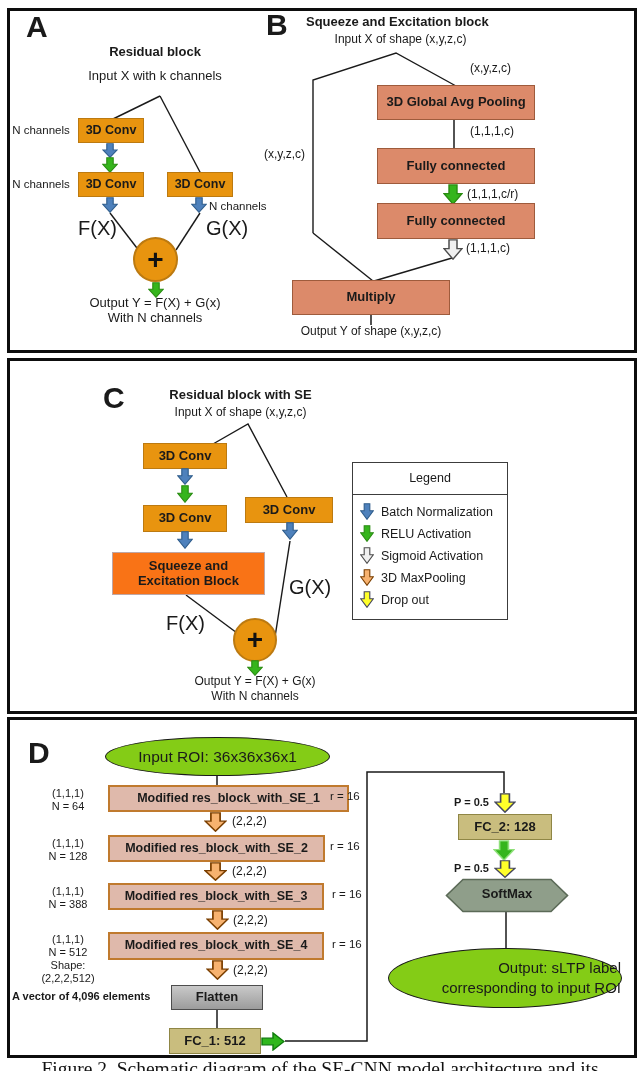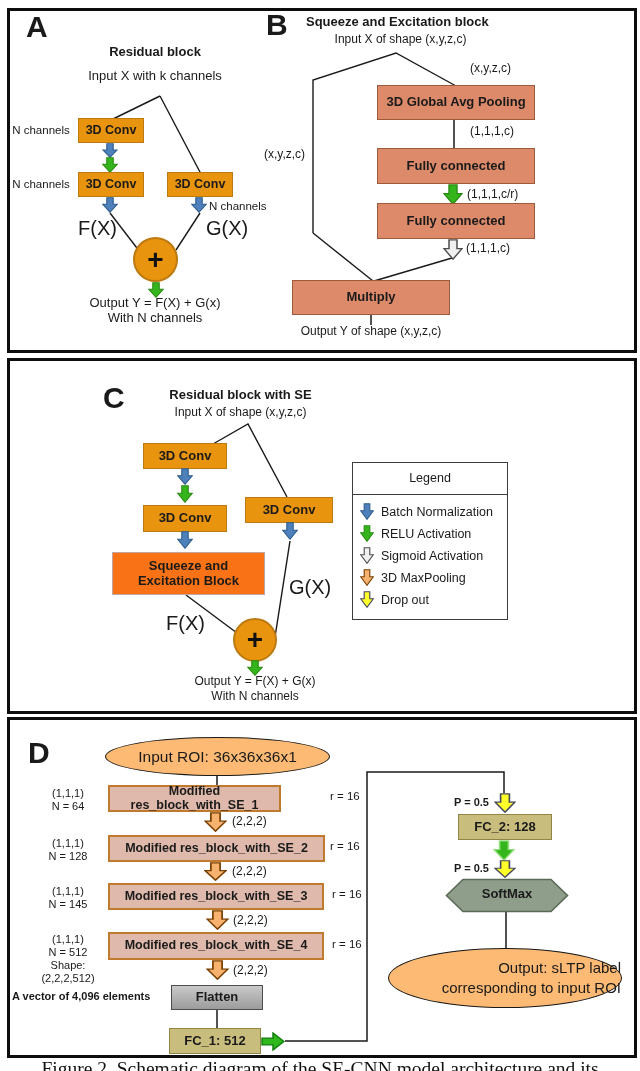--- a/index.html
+++ b/index.html
@@ -18,21 +18,21 @@
   .fxgx{font-size:20px;}
   .box{position:absolute;box-sizing:border-box;display:flex;align-items:center;justify-content:center;text-align:center;line-height:1.1;}
   .orange{background:#E8940F;border:1.5px solid #BC7A11;font-size:12.5px;font-weight:700;}
   .salmon{background:#DC8A6A;border:1.5px solid #9E5B3C;font-size:13px;font-weight:700;}
   .pinkse{background:#f97316;border:1.5px solid #BFA6A4;font-size:13px;font-weight:600;}
   .resblk{background:#DFB9AB;border:2px solid #C07A2E;font-size:12.5px;font-weight:700;}
   .grayblk{background:linear-gradient(180deg,#C9C9C9,#9C9C9C);border:1.5px solid #4D4D4D;font-size:13px;font-weight:600;}
   .olive{background:#C9BD7E;border:1.5px solid #8F8645;font-size:13px;font-weight:700;}
   .circle{position:absolute;box-sizing:border-box;border-radius:50%;background:#E8940F;border:2px solid #BC7A11;
           display:flex;align-items:center;justify-content:center;font-size:28px;font-weight:700;color:#111;}
-  .ellipse{position:absolute;box-sizing:border-box;background:#fdba74;border:1.6px solid #1a1a1a;border-radius:50%;
+  .ellipse{position:absolute;box-sizing:border-box;background:#84cc16;border:1.6px solid #1a1a1a;border-radius:50%;
            display:flex;flex-direction:column;align-items:center;justify-content:center;text-align:center;}
   .legendbox{position:absolute;border:1.6px solid #3c3c3c;box-sizing:border-box;background:#fff;}
   .legendhdr{position:absolute;border-bottom:1.6px solid #3c3c3c;box-sizing:border-box;display:flex;align-items:center;justify-content:center;font-size:12.5px;}
   .legrow{position:absolute;display:flex;align-items:center;gap:7px;font-size:12.5px;}
   .fat{position:absolute;}
   svg.overlay{position:absolute;left:0;top:0;pointer-events:none;}
   .caption{position:absolute;font-family:"Liberation Serif",serif;font-size:19.5px;color:#111;}
 </style>
 </head>
 <body>
@@ -199,21 +199,21 @@
         <path d="M6 1 H14 V11 H19 L10 23 L1 11 H6 Z" fill="#FFFF29" stroke="#45475B" stroke-width="1.6"></path>
       </svg>
     <span>Drop out</span>
   </div>
 </div>
 
 <div>
   <div class="lbl big" style="left:28px;top:736px;">D</div>
   <div class="ellipse" style="left:105px;top:737px;width:225px;height:39px;font-size:15.5px;">Input ROI: 36x36x36x1</div>
 
-  <div class="box resblk" style="left:108px;top:785px;width:173px;height:27px;">Modified res_block_with_SE_1</div>
+  <div class="box resblk" style="left:108px;top:785px;width:241px;height:27px;">Modified res_block_with_SE_1</div>
   <div class="lbl ctr" style="left:36px;top:787px;width:64px;font-size:11px;line-height:13px;">
     <div>(1,1,1)</div>
     <div>N = 64</div>
   </div>
   <div class="lbl s11" style="left:330px;top:790px;">r = 16</div>
   <svg class="fat" style="left:204px;top:812px;" width="23" height="20" viewBox="0 0 20 24" preserveAspectRatio="none">
       <path d="M6 1 H14 V11 H19 L10 23 L1 11 H6 Z" fill="#F7B26F" stroke="#7B3F00" stroke-width="1.5"></path>
     </svg>
   <div class="lbl s12" style="left:232px;top:815px;">(2,2,2)</div>
 
@@ -224,21 +224,21 @@
   </div>
   <div class="lbl s11" style="left:330px;top:840px;">r = 16</div>
   <svg class="fat" style="left:204px;top:862px;" width="23" height="19" viewBox="0 0 20 24" preserveAspectRatio="none">
       <path d="M6 1 H14 V11 H19 L10 23 L1 11 H6 Z" fill="#F7B26F" stroke="#7B3F00" stroke-width="1.5"></path>
     </svg>
   <div class="lbl s12" style="left:232px;top:865px;">(2,2,2)</div>
 
   <div class="box resblk" style="left:108px;top:883px;width:216px;height:27px;">Modified res_block_with_SE_3</div>
   <div class="lbl ctr" style="left:36px;top:885px;width:64px;font-size:11px;line-height:13px;">
     <div>(1,1,1)</div>
-    <div>N = 145</div>
+    <div>N = 388</div>
   </div>
   <div class="lbl s11" style="left:332px;top:888px;">r = 16</div>
   <svg class="fat" style="left:206px;top:910px;" width="23" height="20" viewBox="0 0 20 24" preserveAspectRatio="none">
       <path d="M6 1 H14 V11 H19 L10 23 L1 11 H6 Z" fill="#F7B26F" stroke="#7B3F00" stroke-width="1.5"></path>
     </svg>
   <div class="lbl s12" style="left:233px;top:914px;">(2,2,2)</div>
 
   <div class="box resblk" style="left:108px;top:932px;width:216px;height:28px;">Modified res_block_with_SE_4</div>
   <div class="lbl ctr" style="left:32px;top:933px;width:72px;font-size:11px;line-height:13px;">
     <div>(1,1,1)</div>

